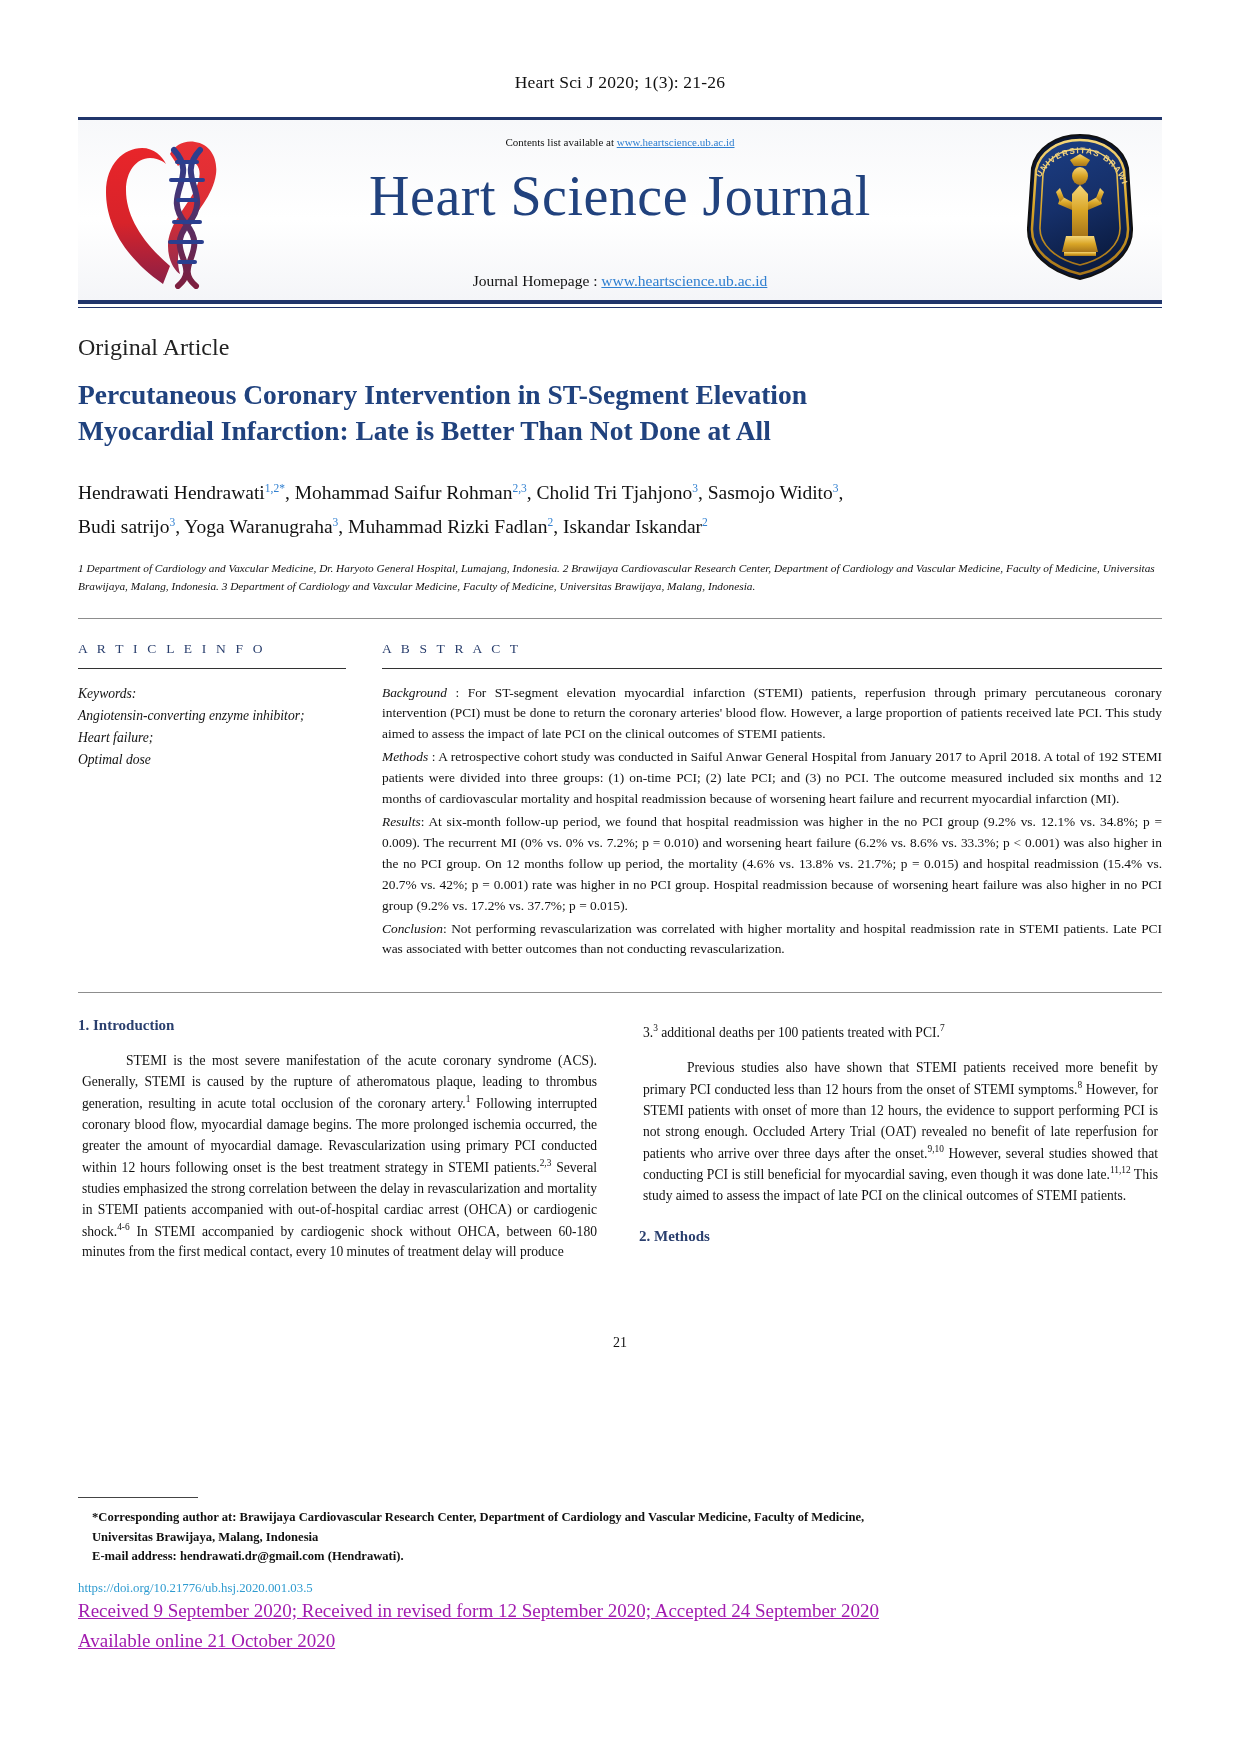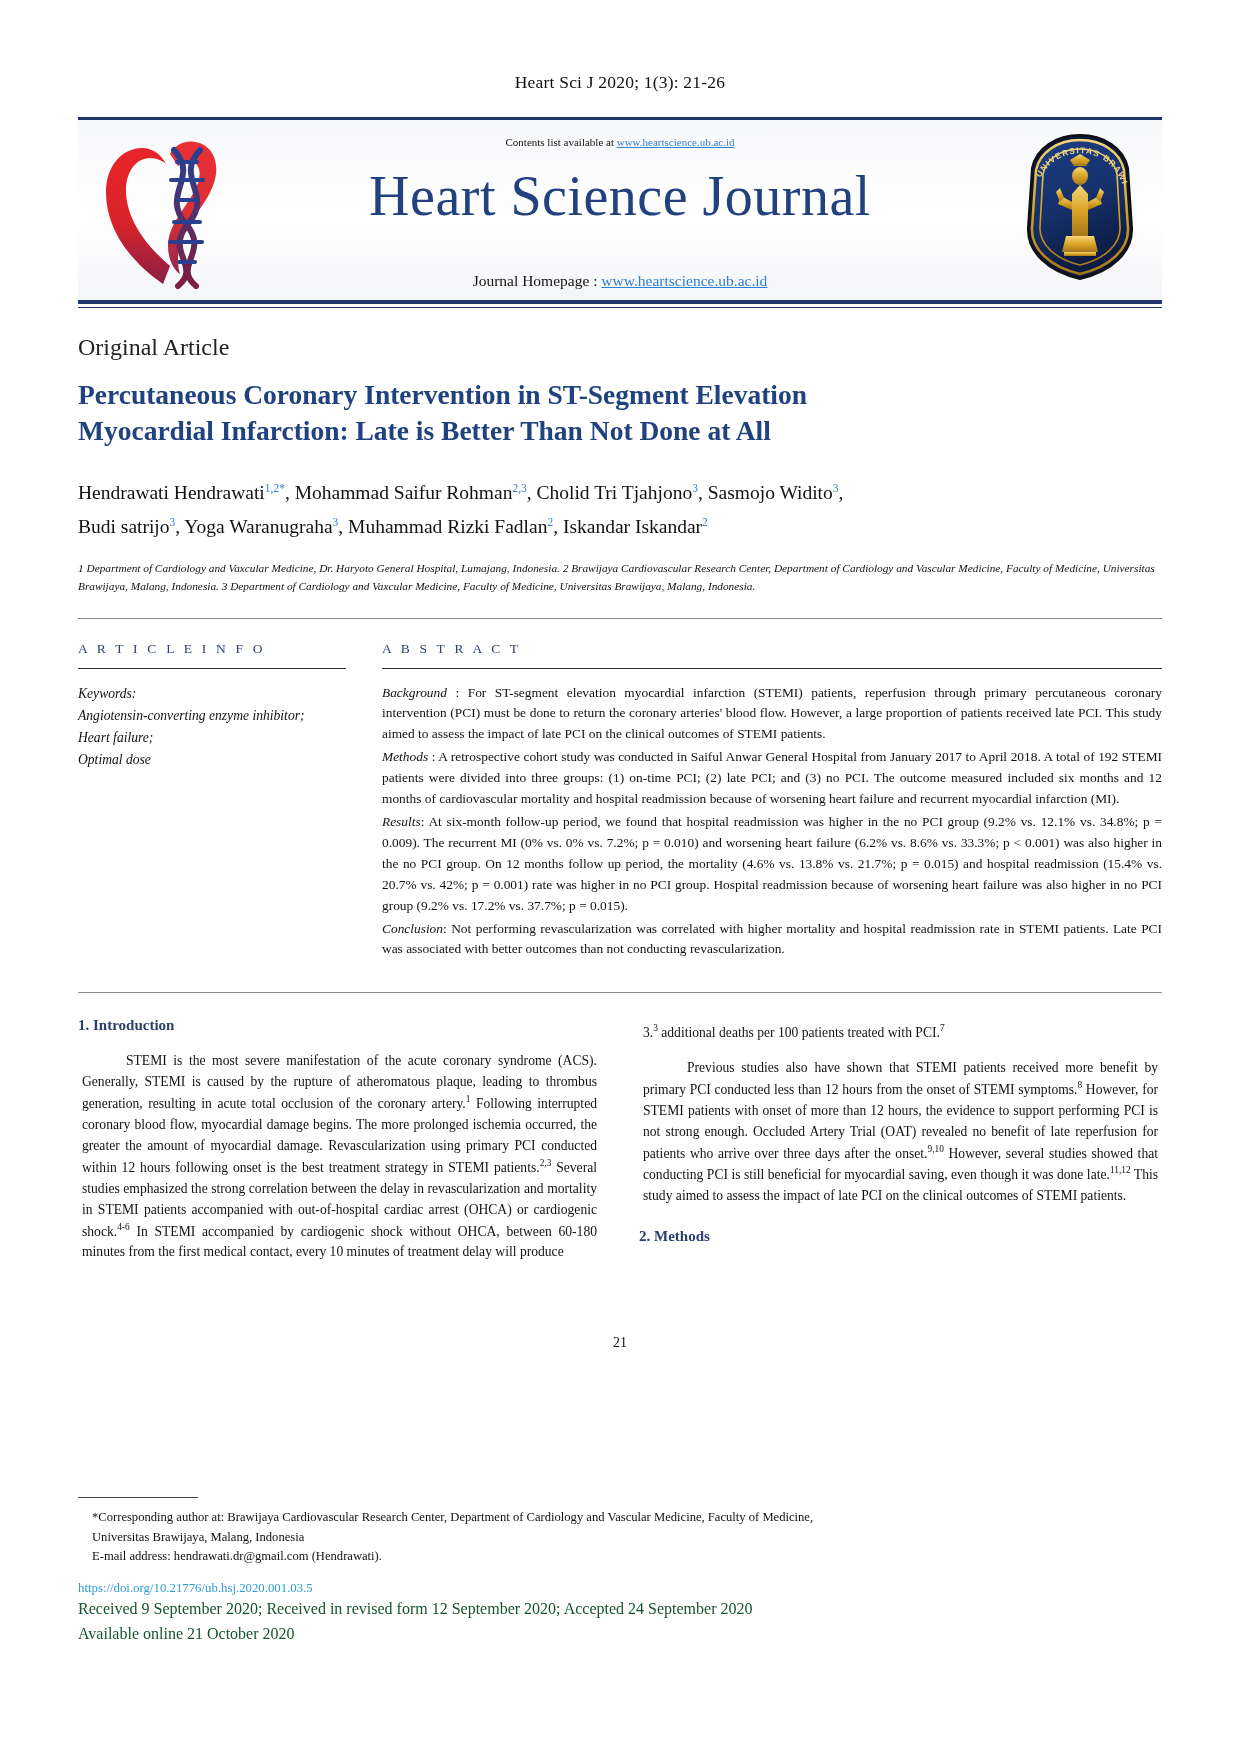--- a/index.html
+++ b/index.html
@@ -202,28 +202,29 @@
   }
   .footnote-rule {
     width: 120px;
     border-top: 1px solid #444;
     margin-bottom: 10px;
   }
   .fn-text {
     font-size: 12.6px;
     line-height: 1.55;
     color: #111;
+    font-weight: bold;
   }
   .fn-indent { padding-left: 14px; }
   .doi-link {
     color: #2f9bd0;
     font-size: 12.8px;
     margin-top: 14px;
   }
-  .fn-dates { font-size: 16px; line-height: 1.6; color:#14532d; }
+  .fn-dates { font-size: 19px; line-height: 1.6; color:#a21caf;text-decoration:underline; }
 
   .page-number {
     position: absolute;
     left: 0; right: 0;
     bottom: 54px;
     text-align: center;
     font-size: 14px;
     color: #111;
   }
 </style>

